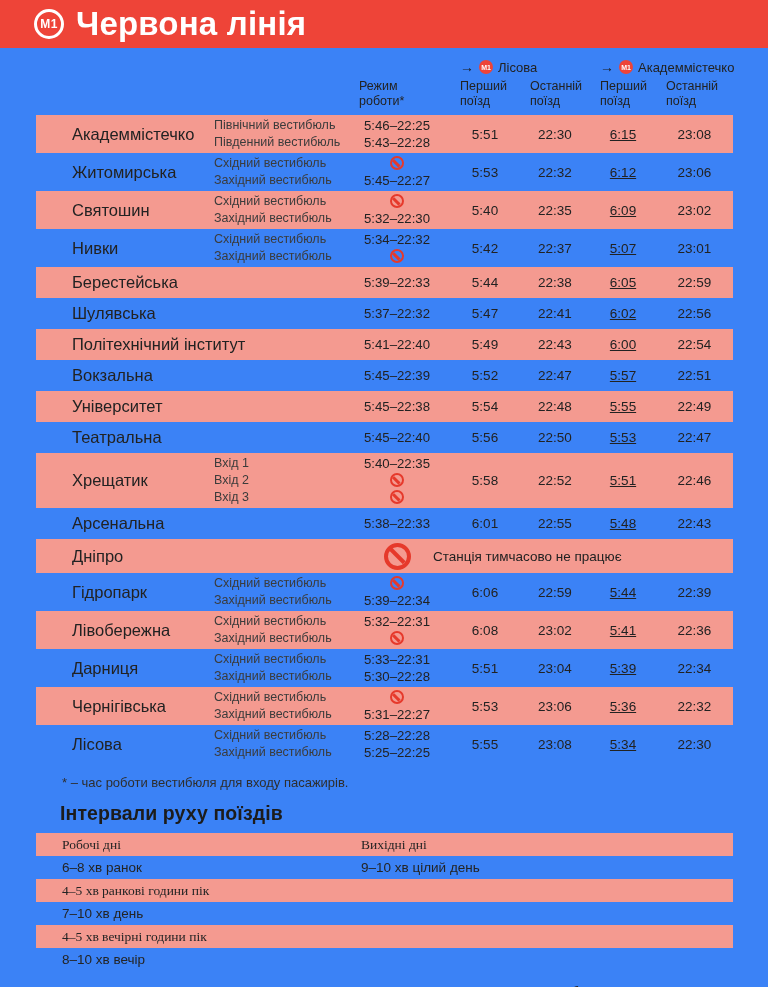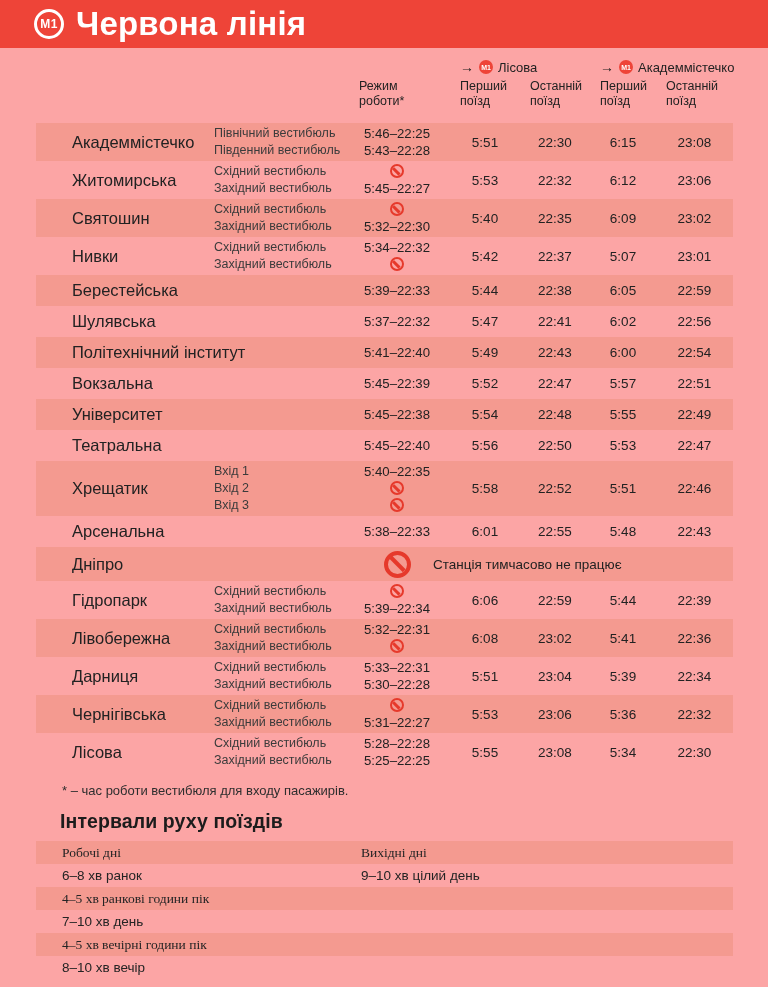--- a/index.html
+++ b/index.html
@@ -5,50 +5,50 @@
   :root{
     --red:#EE4438;
     --pink:#F49A90;
     --icon-red:#E6392B;
     --ink:#222222;
     --muted:#3B3B3B;
   }
   *{margin:0;padding:0;box-sizing:border-box;}
   html,body{background:#fff;}
   body{font-family:"Liberation Sans", sans-serif;}
-  .page{width:768px;height:987px;background:#fca5a5;overflow:hidden;position:relative;}
+  .page{width:768px;height:987px;background:#3b82f6;overflow:hidden;position:relative;}
 
   
   .topbar{height:48px;background:var(--red);display:flex;align-items:center;padding-left:34px;gap:12px;}
   .badge-ring{width:30px;height:30px;border:3px solid #fff;border-radius:50%;display:flex;align-items:center;justify-content:center;color:#fff;font-weight:bold;font-size:12px;letter-spacing:.3px;flex:0 0 auto;}
   .topbar h1{color:#fff;font-size:33px;font-weight:700;letter-spacing:.2px;}
 
   
   .grid7{display:grid;grid-template-columns:172px 136px 106px 70px 70px 66px 77px;width:697px;}
   .thead{margin:10px 0 0 36px;}
   .dir-row{align-items:center;height:18px;}
   .dir{display:flex;align-items:center;gap:5px;font-size:13px;color:var(--ink);padding-left:10px;white-space:nowrap;}
   .dir.d1{grid-column:4/6;}
   .dir.d2{grid-column:6/8;}
   .arrow{font-size:14px;color:#1a1a1a;}
   .badge-sm{width:14px;height:14px;border-radius:50%;background:var(--red);color:#fff;font-size:7px;font-weight:bold;display:inline-flex;align-items:center;justify-content:center;flex:0 0 auto;}
-  .sub-row{align-items:end;padding:3px 0 14px;}
+  .sub-row{align-items:end;padding:3px 0 6px;}
   .th{font-size:12.5px;line-height:15px;color:var(--ink);white-space:pre-line;padding-left:10px;}
   .th-mode{grid-column:3;padding-left:15px;}
   .th4{grid-column:4;} .th5{grid-column:5;} .th6{grid-column:6;} .th7{grid-column:7;}
 
   
   .rows{margin-left:36px;}
   .row{align-items:center;min-height:31px;padding:2px 0;}
   .row.pink{background:var(--pink);}
   .c-station{padding-left:36px;font-size:16.5px;color:var(--ink);white-space:nowrap;grid-column:1;}
   .c-vest{grid-column:2;font-size:12.5px;line-height:17px;color:var(--muted);padding-left:6px;white-space:nowrap;}
   .c-mode{grid-column:3;font-size:13.2px;line-height:17px;color:var(--ink);text-align:center;}
   .c-time{font-size:13.5px;text-align:center;color:var(--ink);}
-  .t4{grid-column:4;} .t5{grid-column:5;} .t6{grid-column:6;} .t7{grid-column:7;}
+  .t4{grid-column:4;} .t5{grid-column:5;} .t6{grid-column:6;text-decoration:underline;} .t7{grid-column:7;}
 
   .noentry{display:inline-block;width:14px;height:14px;border:2.5px solid var(--icon-red);border-radius:50%;position:relative;vertical-align:-2px;}
   .noentry::after{content:"";position:absolute;left:0;top:50%;width:9px;height:2.5px;margin-top:-1.25px;background:var(--icon-red);transform:rotate(45deg);}
   .noentry.big{width:27px;height:27px;border-width:4px;vertical-align:middle;}
   .noentry.big::after{width:19px;height:4px;margin-top:-2px;}
 
   .notice-wrap{grid-column:3/8;display:flex;align-items:center;}
   .notice-wrap .noentry.big{margin-left:40px;}
   .notice-text{margin-left:22px;font-size:13.5px;color:var(--ink);}
 

